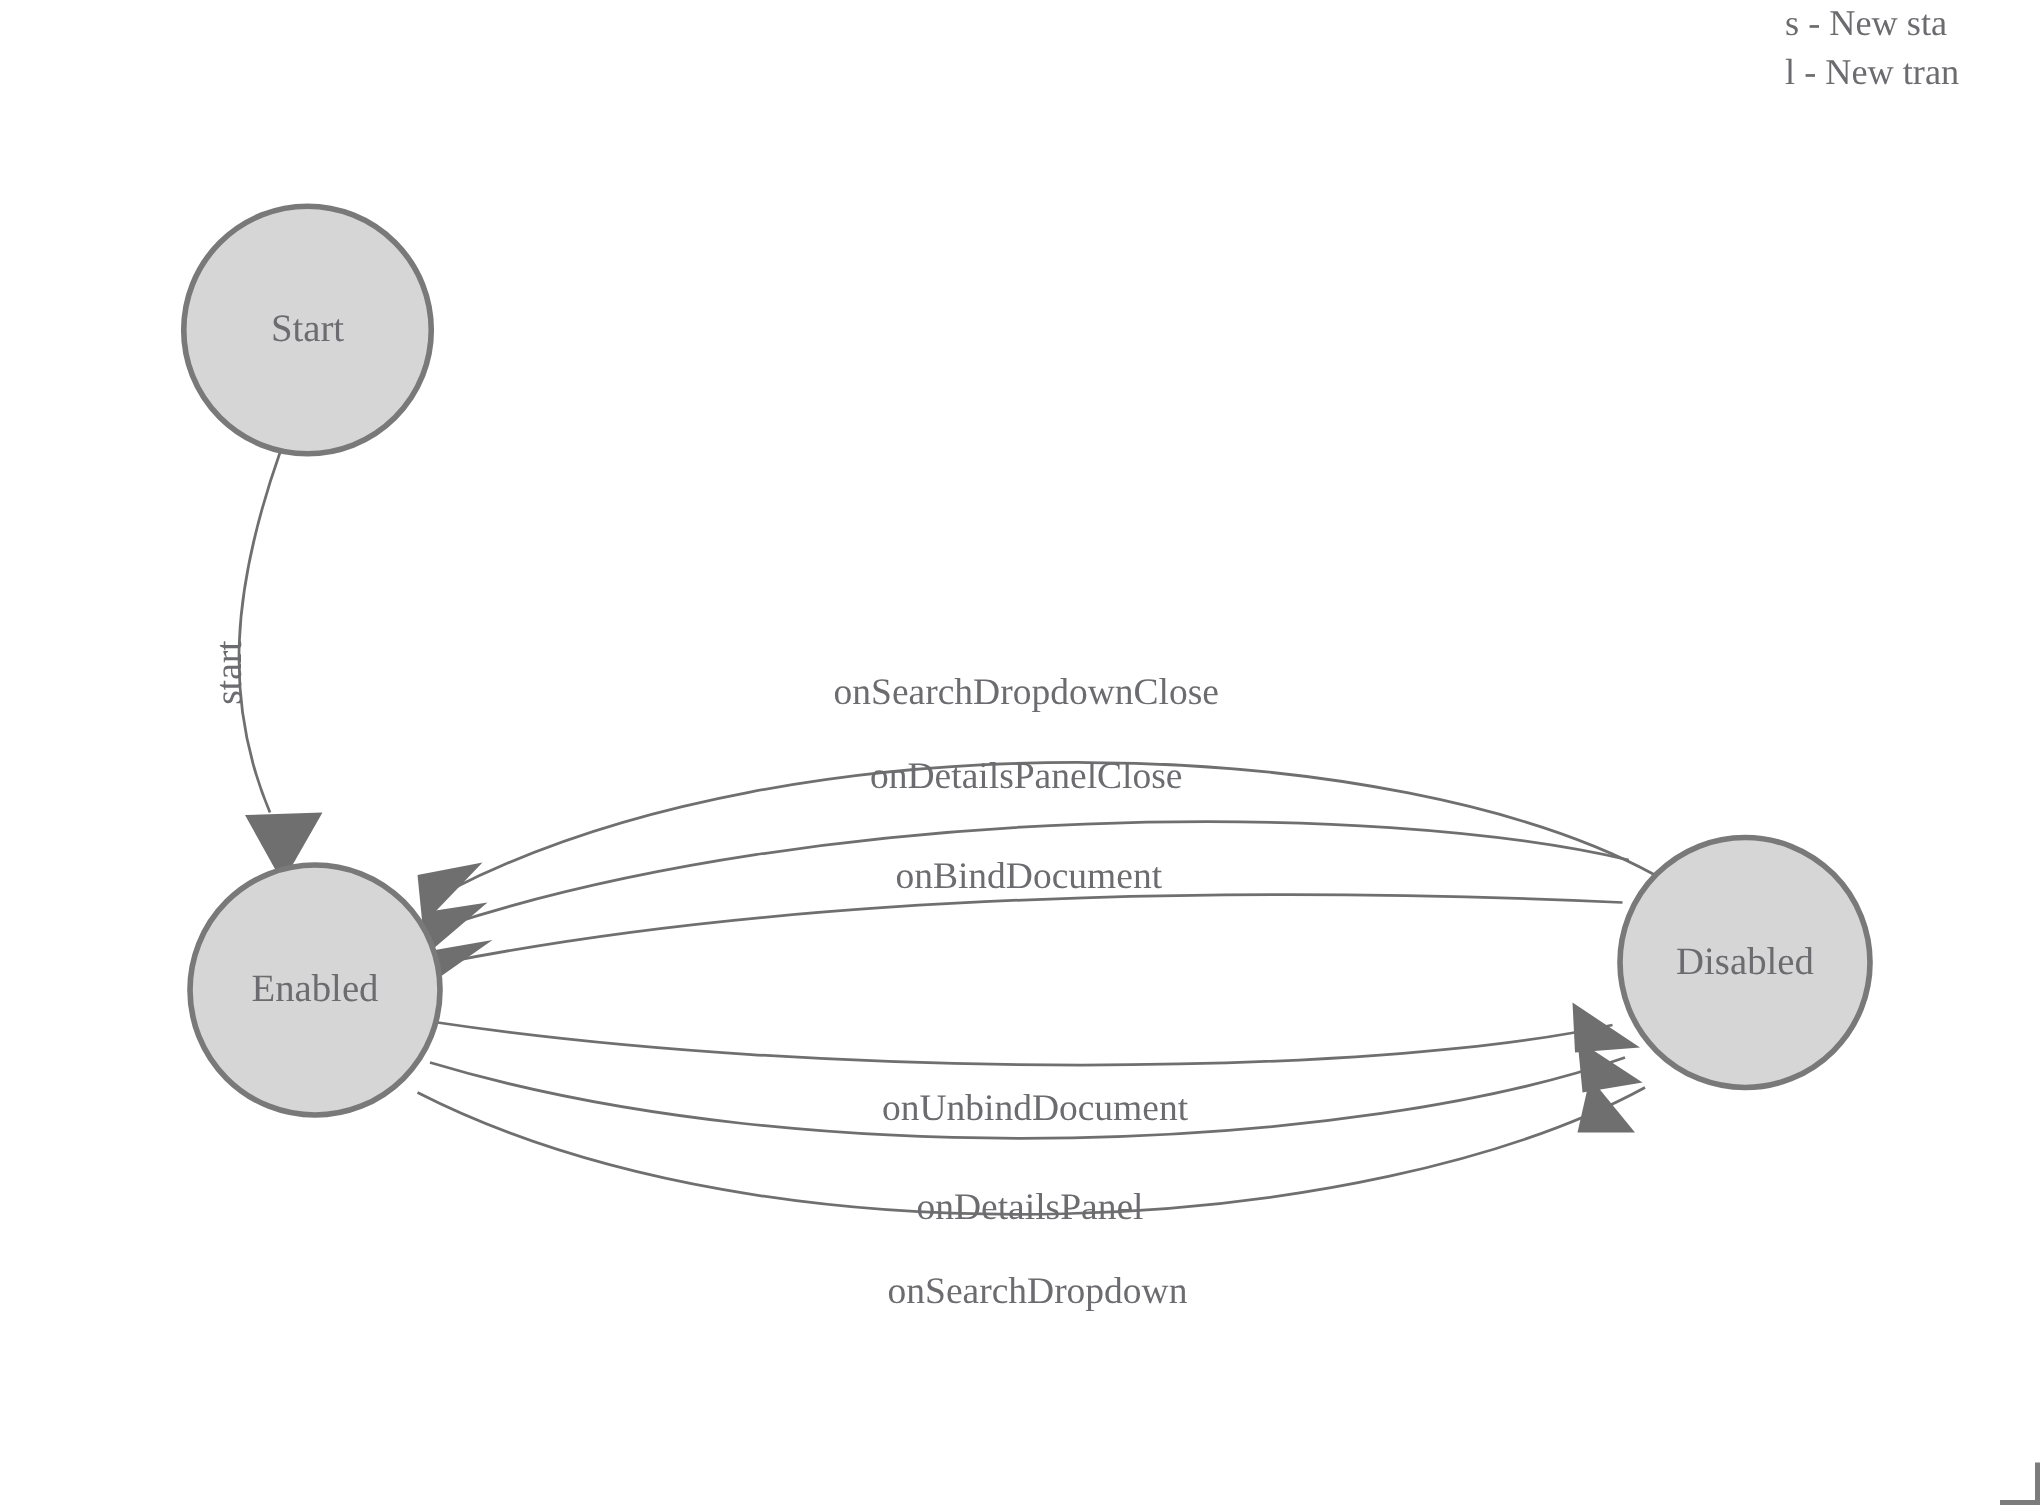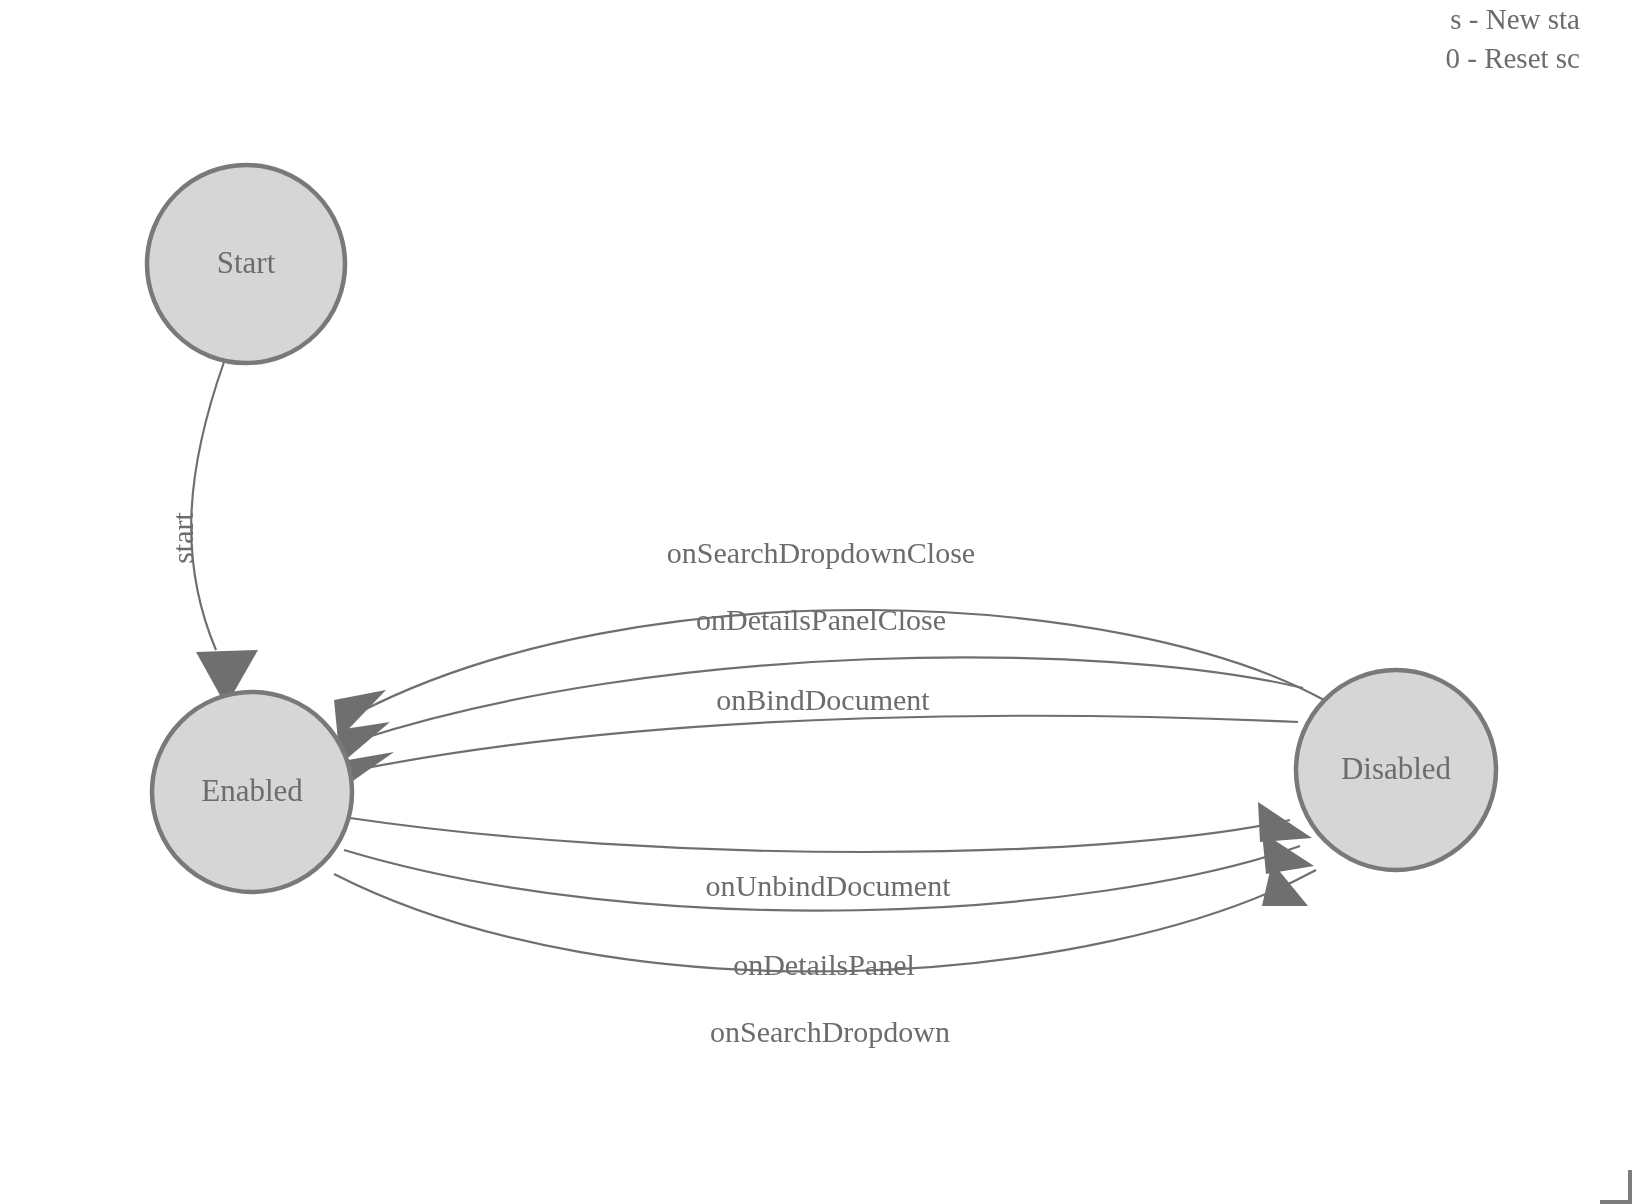--- a/index.html
+++ b/index.html
@@ -58,26 +58,25 @@
   }
   .edge-label-rot {
     fill: #6c6c70;
     font-family: "Liberation Serif", "DejaVu Serif", serif;
     font-size: 30px;
     text-anchor: middle;
   }
   #help-overlay {
     position: absolute;
     top: 0px;
-    left: 1376px;
+    left: 1428px;
     width: 204px;
     overflow: hidden;
     white-space: nowrap;
     pointer-events: none;
-    text-align: right;
   }
   .help-line {
     color: #6c6c70;
     font-family: "Liberation Serif", "DejaVu Serif", serif;
     font-size: 29px;
     line-height: 39px;
     white-space: nowrap;
   }
   #corner-bracket {
     position: absolute;
@@ -171,21 +170,21 @@
     <text class="edge-label" x="828" y="896">onUnbindDocument</text>
 
     <text class="edge-label" x="824" y="975">onDetailsPanel</text>
 
     <text class="edge-label" x="830" y="1042">onSearchDropdown</text>
 
   </svg>
 
   <div id="help-overlay">
     <div class="help-line">s - New sta</div>
-    <div class="help-line">0 - Reset sc</div>
+    <div class="help-line">l - New tran</div>
   </div>
 
   <div id="corner-bracket">
     <div class="v-bar"></div>
     <div class="h-bar"></div>
   </div>
 
 </div>
 
 </body></html>

